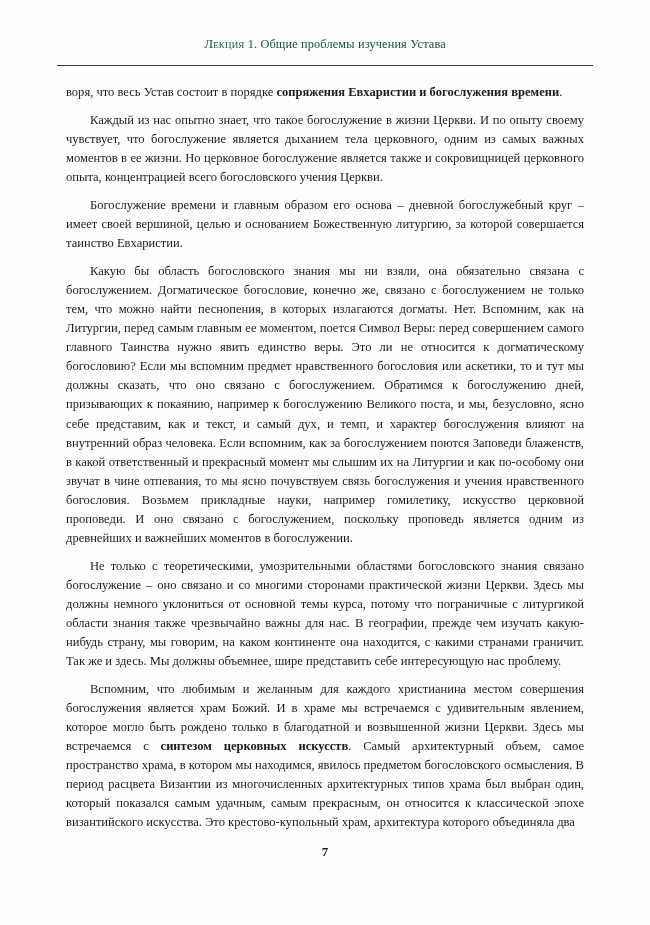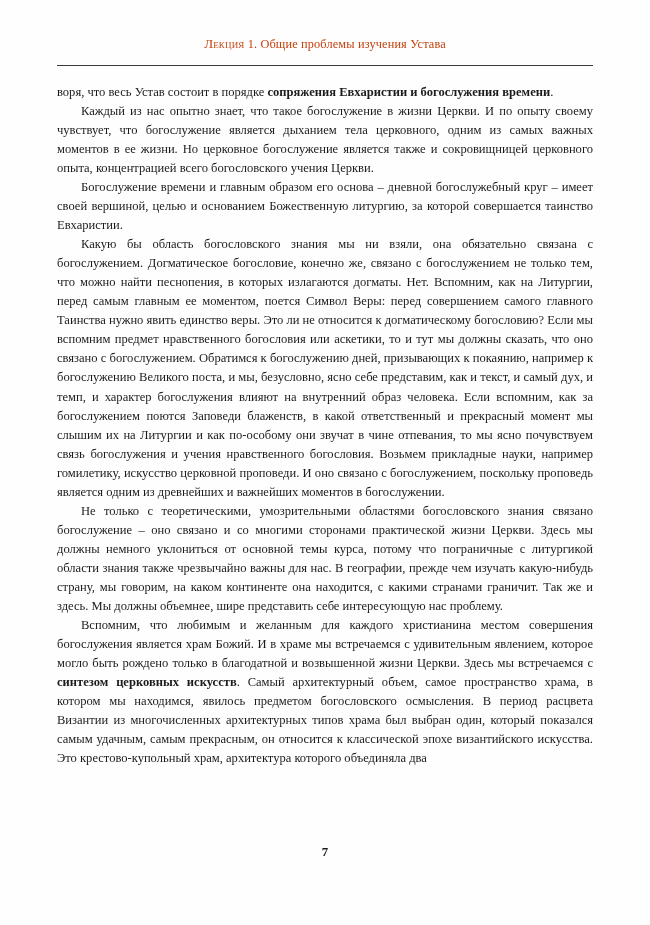--- a/index.html
+++ b/index.html
@@ -25,21 +25,21 @@
   .content {
     position: absolute;
     left: 57px;
     top: 36px;
     width: 536px;
   }
   .running-header {
     text-align: center;
     font-size: 12.3px;
     letter-spacing: 0.15px;
-    color: #c2410c;
+    color: #14532d;
     line-height: 1.2;
     white-space: nowrap;
   }
   .running-header .smallcaps {
     font-variant: small-caps;
     font-size: 13.1px;
   }
   .header-rule {
     margin-top: 13px;
     height: 1px;
@@ -49,21 +49,21 @@
   .body-text {
     margin-top: 17px;
     font-size: 12.55px;
     line-height: 19.05px;
     text-align: justify;
     text-justify: inter-word;
     color: #1b1b1b;
     hyphens: manual;
   }
   .body-text p {
-    margin: 0;
+    margin: 9px;
     text-indent: 24px;
   }
   .body-text p.no-indent {
     text-indent: 0;
   }
   .body-text b {
     font-weight: bold;
   }
   .page-number {
     position: absolute;

